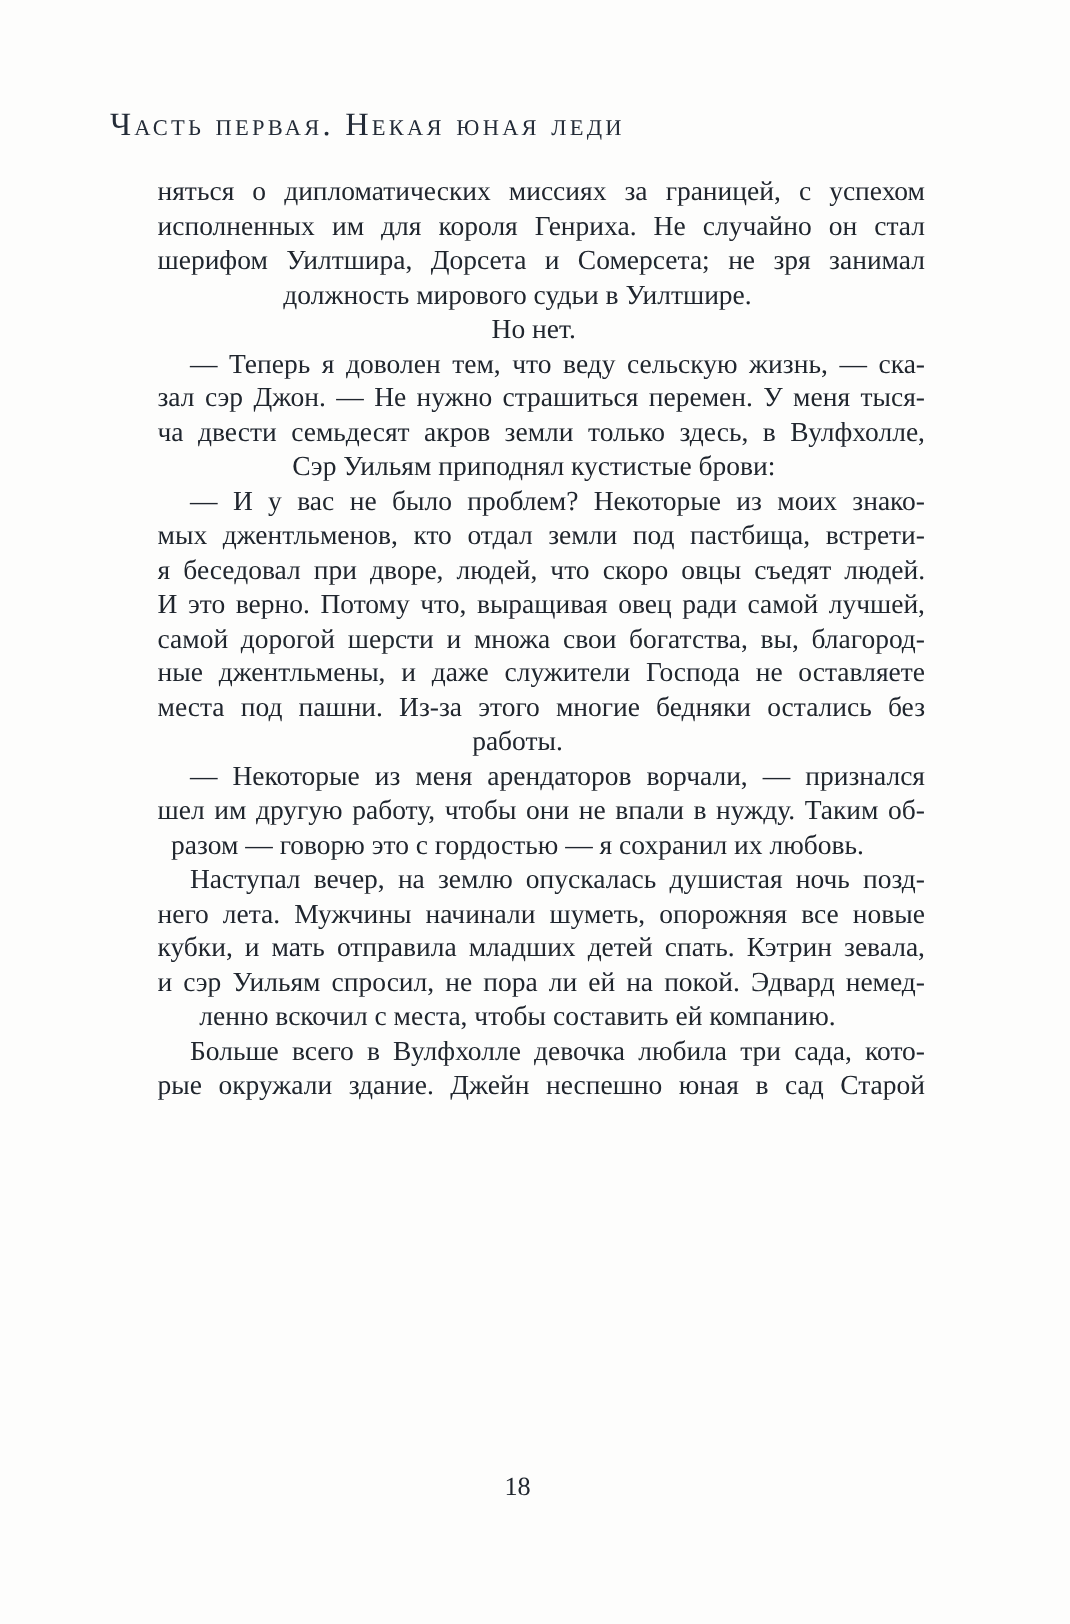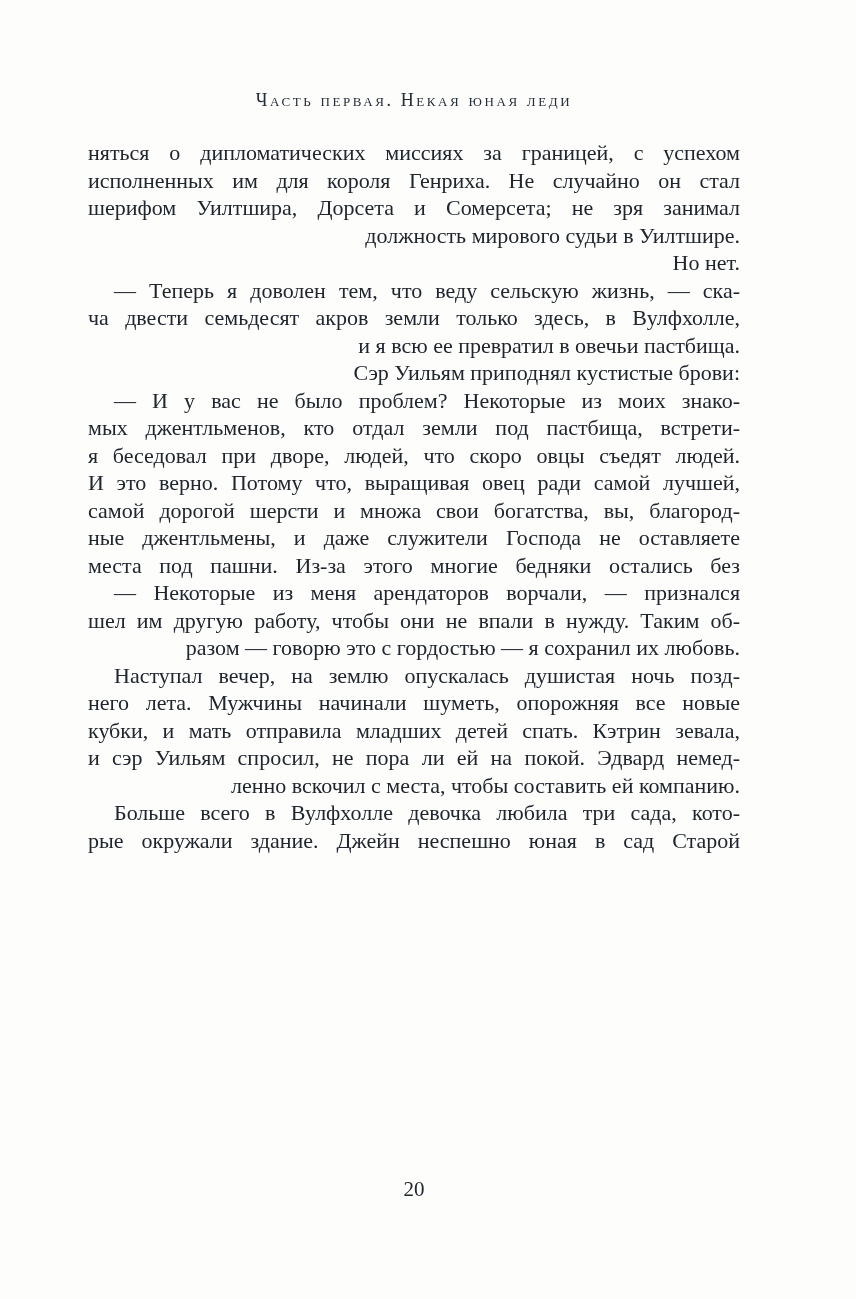--- a/index.html
+++ b/index.html
@@ -14,22 +14,22 @@
     background: var(--page-bg, #fdfdfc);
     overflow: hidden;
     font-family: "Liberation Serif", "DejaVu Serif", serif;
     color: var(--text-color, #20262e);
   }
   .running-header {
     position: absolute;
     top: 88px;
     left: 88px;
     width: 652px;
-    text-align: center;
-    font-size: 18px;
+    text-align: left;
+    font-size: 26px;
     line-height: 24px;
     font-variant: small-caps;
     letter-spacing: 2.6px;
     color: var(--header-color, #242c38);
     white-space: nowrap;
   }
   .text-block {
     position: absolute;
     top: 139px;
     left: 88px;
@@ -43,23 +43,24 @@
   }
   .line {
     height: 27.5px;
     overflow: hidden;
     white-space: nowrap;
   }
   .line.j {
     text-align: justify;
     text-align-last: justify;
     white-space: normal;
+    margin-left: 38px;
   }
   .line.l {
-    text-align: right;
+    text-align: center;
   }
   .line.indent {
     padding-left: 26px;
   }
   .page-number {
     position: absolute;
     top: 1177px;
     left: 88px;
     width: 652px;
     text-align: center;
@@ -79,47 +80,48 @@
         <div class="line j">няться о дипломатических миссиях за границей, с успехом</div>
         <div class="line j">исполненных им для короля Генриха. Не случайно он стал</div>
         <div class="line j">шерифом Уилтшира, Дорсета и Сомерсета; не зря занимал</div>
         <div class="line l">должность мирового судьи в Уилтшире.</div>
       </div>
       <div class="paragraph">
         <div class="line l indent">Но нет.</div>
       </div>
       <div class="paragraph">
         <div class="line j indent">— Теперь я доволен тем, что веду сельскую жизнь, — ска-</div>
+        <div class="line j">зал сэр Джон. — Не нужно страшиться перемен. У меня тыся-</div>
         <div class="line j">ча двести семьдесят акров земли только здесь, в Вулфхолле,</div>
-        <div class="line l">и я всю ее превратил в овечьи пастбища.</div>
       </div>
       <div class="paragraph">
         <div class="line l indent">Сэр Уильям приподнял кустистые брови:</div>
       </div>
       <div class="paragraph">
         <div class="line j indent">— И у вас не было проблем? Некоторые из моих знако-</div>
         <div class="line j">мых джентльменов, кто отдал земли под пастбища, встрети-</div>
         <div class="line j">я беседовал при дворе, людей, что скоро овцы съедят людей.</div>
         <div class="line j">И это верно. Потому что, выращивая овец ради самой лучшей,</div>
         <div class="line j">самой дорогой шерсти и множа свои богатства, вы, благород-</div>
         <div class="line j">ные джентльмены, и даже служители Господа не оставляете</div>
         <div class="line j">места под пашни. Из-за этого многие бедняки остались без</div>
+        <div class="line l">работы.</div>
       </div>
       <div class="paragraph">
         <div class="line j indent">— Некоторые из меня арендаторов ворчали, — признался</div>
         <div class="line j">шел им другую работу, чтобы они не впали в нужду. Таким об-</div>
         <div class="line l">разом — говорю это с гордостью — я сохранил их любовь.</div>
       </div>
       <div class="paragraph">
         <div class="line j indent">Наступал вечер, на землю опускалась душистая ночь позд-</div>
         <div class="line j">него лета. Мужчины начинали шуметь, опорожняя все новые</div>
         <div class="line j">кубки, и мать отправила младших детей спать. Кэтрин зевала,</div>
         <div class="line j">и сэр Уильям спросил, не пора ли ей на покой. Эдвард немед-</div>
         <div class="line l">ленно вскочил с места, чтобы составить ей компанию.</div>
       </div>
       <div class="paragraph">
         <div class="line j indent">Больше всего в Вулфхолле девочка любила три сада, кото-</div>
         <div class="line j">рые окружали здание. Джейн неспешно юная в сад Старой</div>
       </div>
     </div>
 
-  <div class="page-number">20</div>
+  <div class="page-number">18</div>
 </div>
 
 </body></html>

